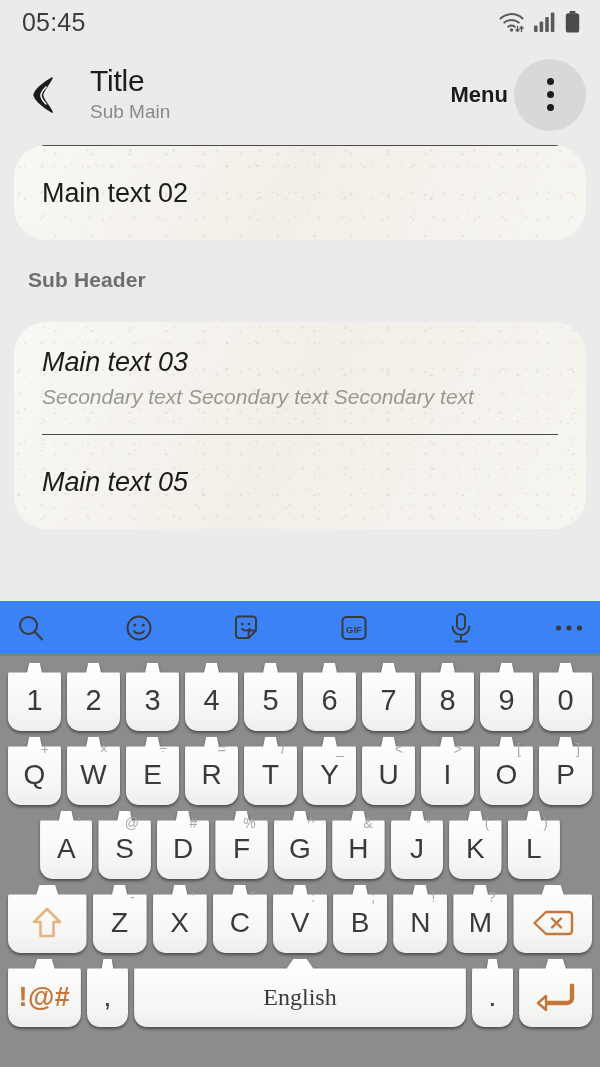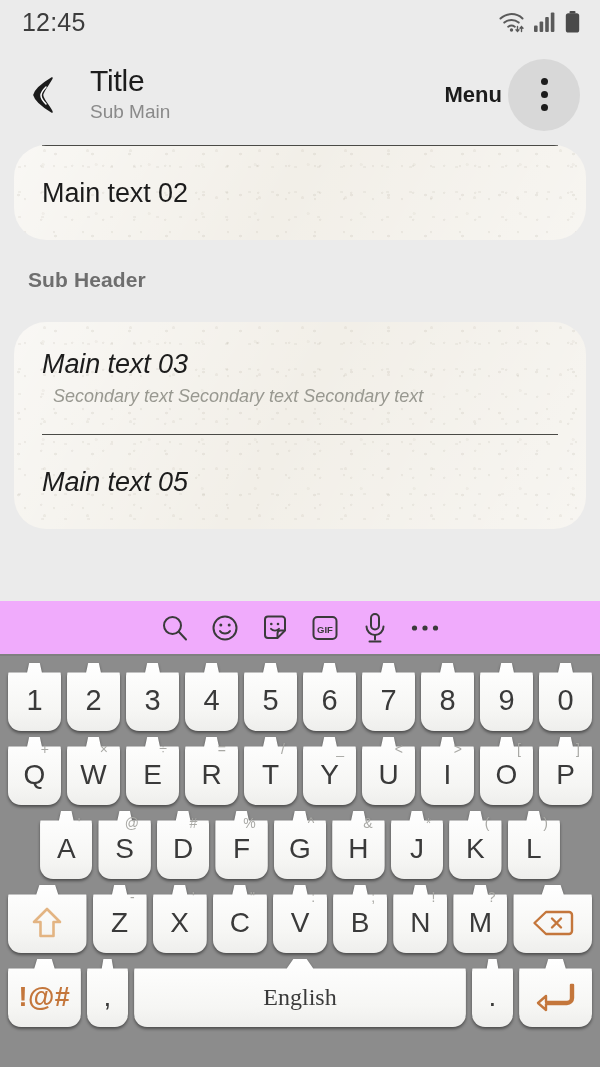--- a/index.html
+++ b/index.html
@@ -39,21 +39,21 @@
     align-items: center;
     gap: 9px;
   }
   .status-icons svg { display: block; }
 
   
   .app-bar {
     height: 101px;
     display: flex;
     align-items: center;
-    padding: 0 20px 0 22px;
+    padding: 0 14px 0 22px;
     background: #ebebeb;
   }
   .back-btn {
     width: 46px;
     height: 46px;
     display: flex;
     align-items: center;
     justify-content: center;
     flex: 0 0 auto;
     cursor: pointer;
@@ -144,25 +144,24 @@
     justify-content: center;
     position: relative;
   }
   .row-main {
     font-size: 27px;
     color: #1c1c1c;
     line-height: 1.2;
     letter-spacing: -0.1px;
   }
   .row-secondary {
-    font-size: 18px;
+    font-size: 21px;
     color: #989890;
     line-height: 1.25;
     margin-top: 5px;
-    margin-left: 11px;
   }
   .divider {
     height: 1px;
     background: #4a4a46;
     margin: 0 28px;
   }
 
   .sub-header {
     padding: 28px 44px 0 28px;
     font-size: 21px;
@@ -179,24 +178,24 @@
     position: absolute;
     left: 0;
     bottom: 0;
     width: 600px;
     height: 466px;
     background: #8c8c8c;
   }
 
   .kb-toolbar {
     height: 55px;
-    background: #f0abfc;
-    display: flex;
-    align-items: center;
-    justify-content: center;
+    background: #3b82f6;
+    display: flex;
+    align-items: center;
+    justify-content: space-between;
     padding: 0 6px;
     border-bottom: 2px solid #808080;
   }
   .kb-tool {
     width: 50px;
     height: 44px;
     display: flex;
     align-items: center;
     justify-content: center;
     cursor: pointer;
@@ -286,21 +285,21 @@
   .key .key-icon svg { display: block; }
 
   .kb-row.row-letters-mid { padding: 0 36px; }
 </style>
 </head>
 <body>
 
 <div id="app">
 
   <div class="status-bar">
-    <div class="status-time">12:45</div>
+    <div class="status-time">05:45</div>
     <div class="status-icons">
       <span>
         <svg width="27" height="22" viewBox="0 0 27 22">
           <g fill="none" stroke="#5a5a5a" stroke-width="2" stroke-linecap="round">
             <path d="M2.5 7.5 A16 16 0 0 1 24.5 7.5"></path>
             <path d="M6.3 11.6 A11 11 0 0 1 20.7 11.6"></path>
             <path d="M10.2 15.7 A5.6 5.6 0 0 1 16.8 15.7"></path>
           </g>
           <circle cx="13.5" cy="19" r="1.7" fill="#5a5a5a"></circle>
           <path d="M19.5 15.5 l0 5 M18 18.8 l1.5 1.7 l1.5 -1.7" stroke="#5a5a5a" stroke-width="1.4" fill="none" stroke-linecap="round"></path>

